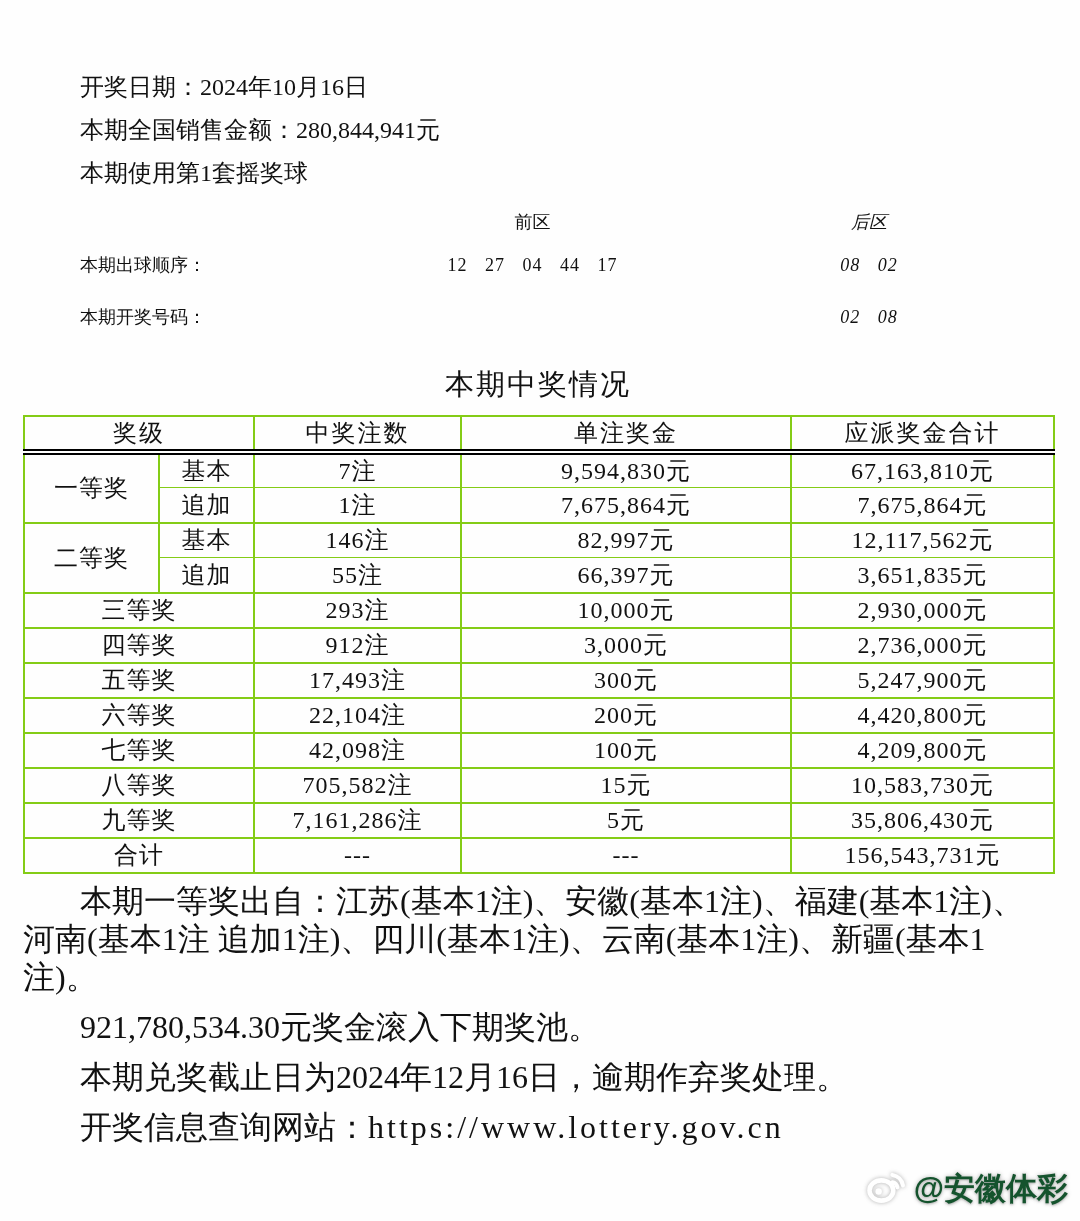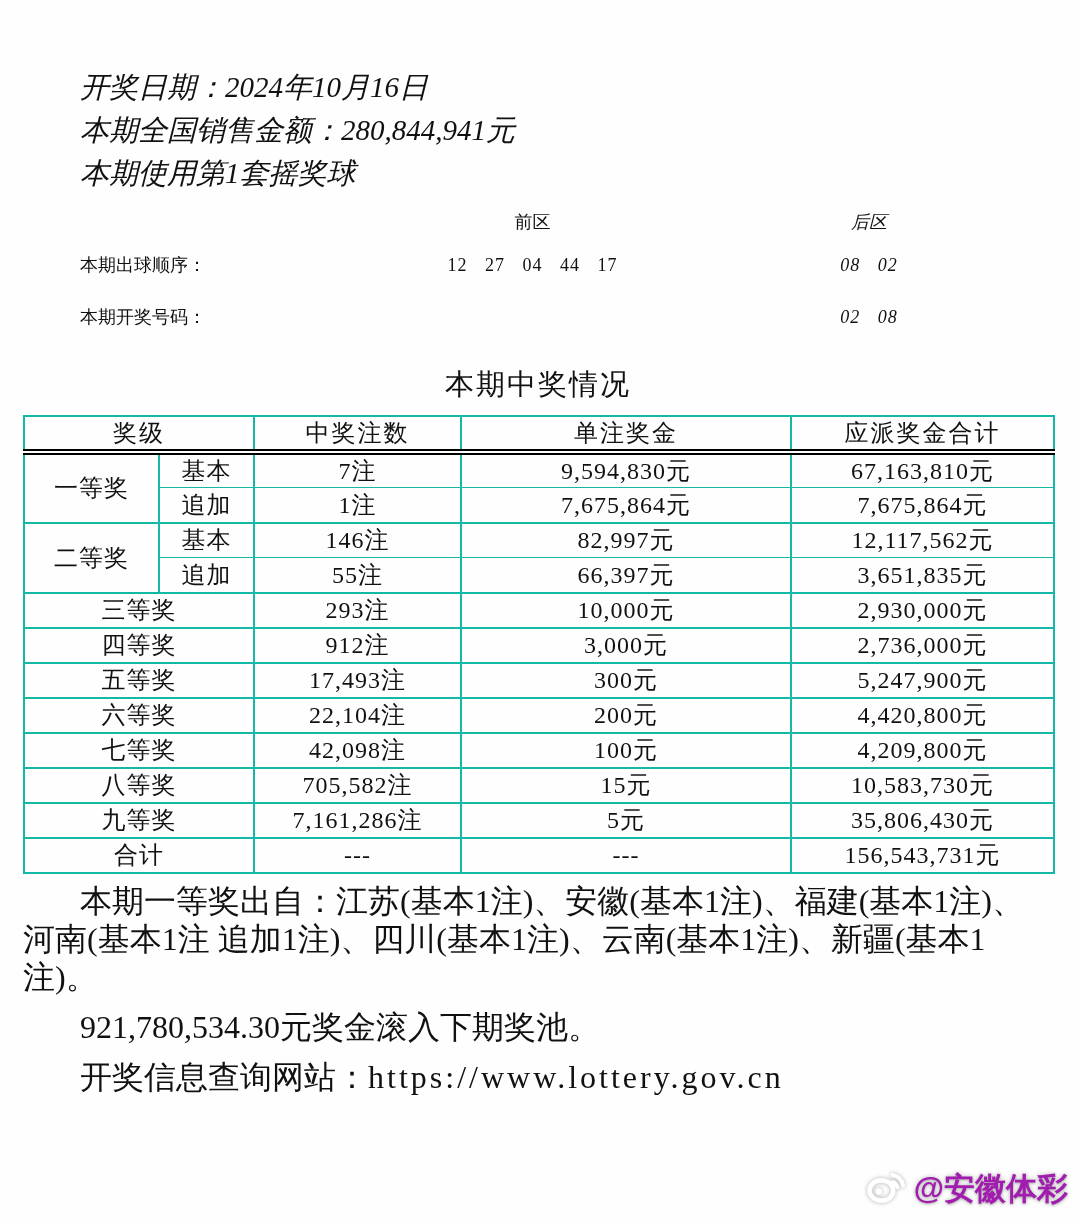--- a/index.html
+++ b/index.html
@@ -12,21 +12,21 @@
     overflow: hidden;
   }
   .content { padding: 0 27px 0 23px; }
 
   
   .doc-header { text-align: center; padding-top: 30px; }
   .doc-title { font-size: 34px; font-weight: normal; letter-spacing: 1px; line-height: 42px; }
   .doc-subtitle { font-size: 21px; margin-top: 8px; letter-spacing: 1px; }
 
   
-  .info-block { margin-top: 66px; font-size: 29px; font-style: italic; }
+  .info-block { margin-top: 66px; font-size: 24px; }
   .info-line { line-height: 43px; padding-left: 57px; }
 
   
   .zones { margin-top: 10px; font-size: 18px; }
   .zrow { display: flex; align-items: center; }
   .zrow.zhead { height: 34px; }
   .zrow.znum { height: 52px; }
   .z-label { width: 337px; padding-left: 57px; }
   .z-front { width: 345px; text-align: center; }
   .z-back { width: 160px; margin-left: auto; margin-right: 104px; text-align: center; font-style: italic; }
@@ -35,21 +35,21 @@
   
   .section-title { text-align: center; font-size: 29px; letter-spacing: 2px; margin-top: 22px; }
   table.prize {
     width: 1030px;
     margin-top: 10px;
     border-collapse: collapse;
     table-layout: fixed;
     font-size: 24px;
   }
   table.prize th, table.prize td {
-    border: 2px solid #14b8a6;
+    border: 2px solid #84cc16;
     height: 35px;
     padding: 0;
     font-weight: normal;
     vertical-align: middle;
   }
   table.prize th { height: 31px; border-bottom: 6px double #000; text-align: center; letter-spacing: 2px; }
   td.lvl, td.sub { text-align: center; letter-spacing: 1px; }
   td.val { text-align: center; padding-right: 8px; letter-spacing: 1px; }
   tr.inner-split td { border-bottom-width: 1px; }
   tr.inner-split + tr td { border-top-width: 1px; }
@@ -60,21 +60,21 @@
   .url-text { letter-spacing: 3px; }
 
   
   .watermark {
     position: absolute;
     right: 12px;
     bottom: 6px;
     display: flex;
     align-items: center;
     gap: 6px;
-    color: #a21caf;
+    color: #14532d;
     font-family: "Liberation Sans", sans-serif;
     font-weight: bold;
     font-size: 31px;
     text-shadow: 0 0 4px rgba(175,175,175,.95), 0 1px 2px rgba(160,160,160,.7);
   }
   .watermark svg { filter: drop-shadow(0 0 2px rgba(170,170,170,.9)); }
 </style>
 </head>
 <body>
 
@@ -196,20 +196,21 @@
         <td class="val">---</td>
         <td class="val">---</td>
         <td class="val">156,543,731元</td>
       </tr>
     </tbody>
   </table>
 
   <div class="footnotes">
     <p>本期一等奖出自：江苏(基本1注)、安徽(基本1注)、福建(基本1注)、河南(基本1注 追加1注)、四川(基本1注)、云南(基本1注)、新疆(基本1注)。</p>
     <p>921,780,534.30元奖金滚入下期奖池。</p>
+    <p>本期兑奖截止日为2024年12月16日，逾期作弃奖处理。</p>
     <p><span>开奖信息查询网站：</span><span class="url-text">https://www.lottery.gov.cn</span></p>
   </div>
 
 </div>
 
 <div class="watermark">
   <span>
     <svg width="44" height="44" viewBox="0 0 48 48" fill="none">
       <ellipse cx="19" cy="30" rx="13" ry="11" stroke="#ffffff" stroke-width="5"></ellipse>
       <circle cx="16" cy="31" r="3.5" fill="#ffffff"></circle>

